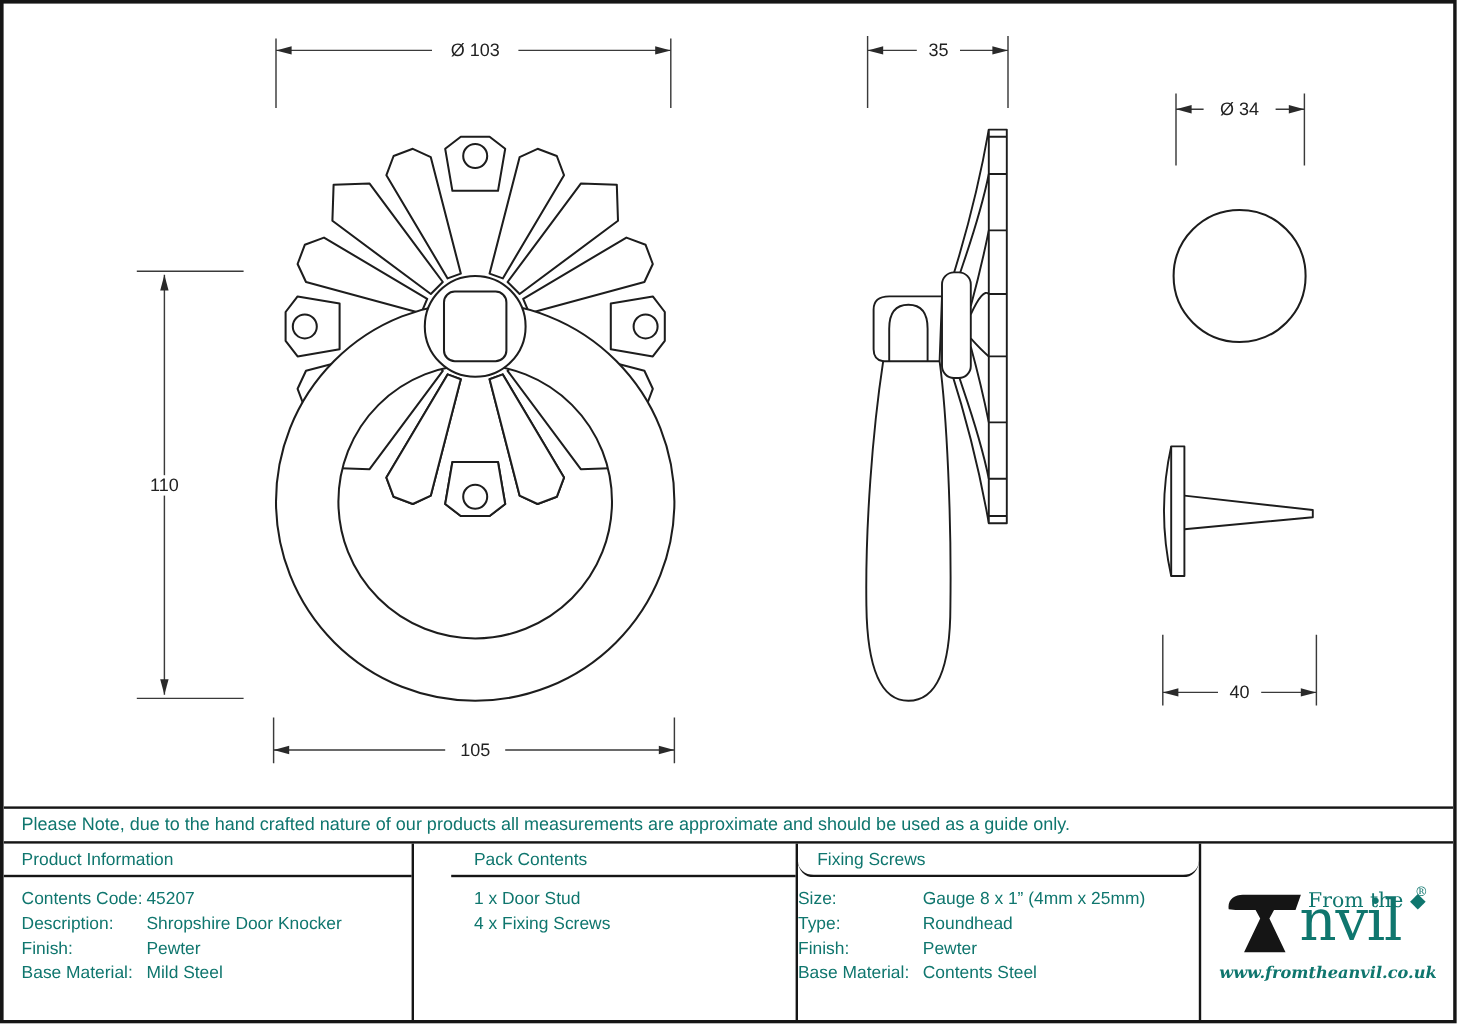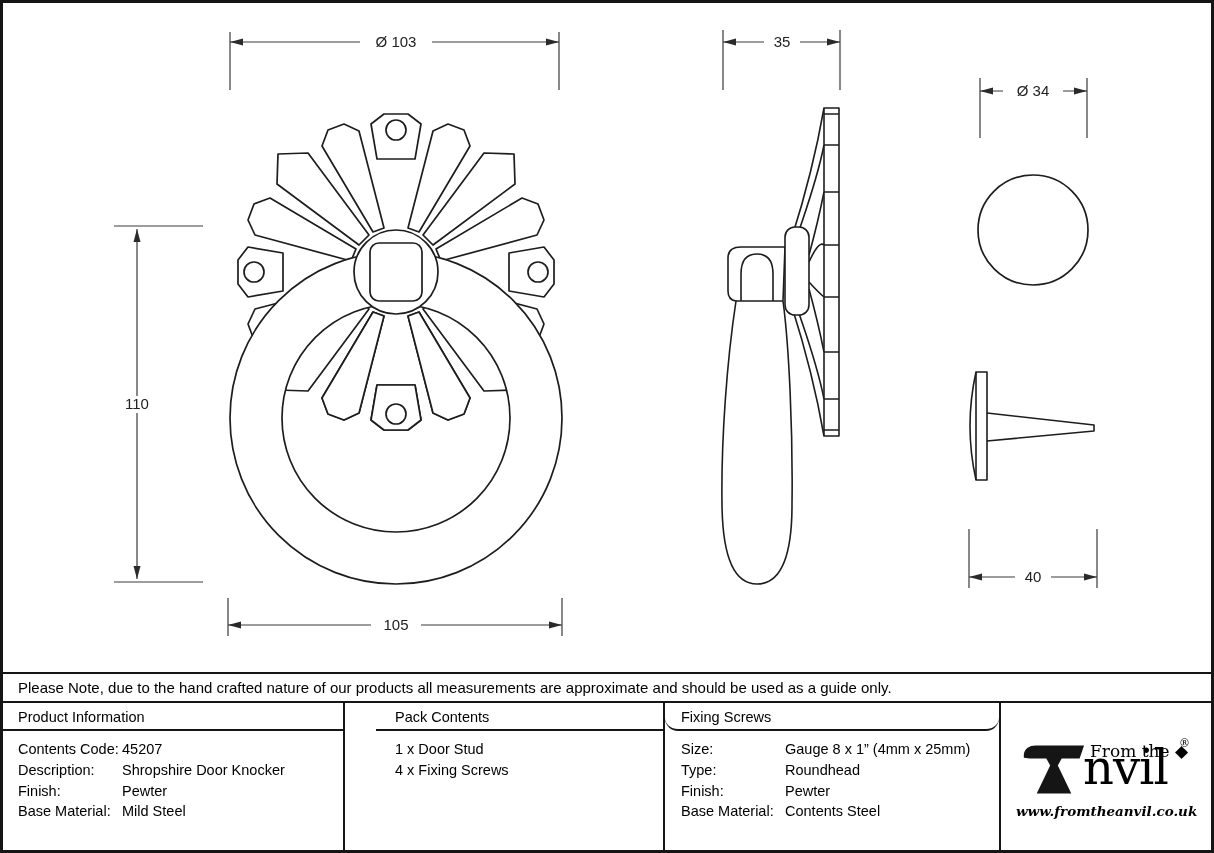--- a/index.html
+++ b/index.html
@@ -1,33 +1,33 @@
 <!DOCTYPE html>
 <html><head>
 <meta charset="utf-8">
 <style>
   html,body{margin:0;padding:0;background:#fff;}
   .sheet{position:relative;width:1214px;height:853px;box-sizing:border-box;border:3px solid #151515;
-         background:#fff;font-family:"Liberation Sans",sans-serif;color:#000000;overflow:hidden;}
+         background:#fff;font-family:"Liberation Sans",sans-serif;color:#0f766e;overflow:hidden;}
   .drawing{position:absolute;top:0;left:0;}
   .note{position:absolute;left:0;top:669px;width:1208px;height:31px;box-sizing:border-box;
         border-top:2px solid #151515;border-bottom:2px solid #151515;display:flex;align-items:center;
         padding-left:15px;font-size:15px;}
   .tablewrap{position:absolute;left:0;top:700px;width:1208px;height:147px;}
   .col{position:absolute;top:0;height:147px;box-sizing:border-box;}
   .col1{left:0;width:340px;}
   .col2{left:340px;width:320px;border-left:2px solid #151515;padding-left:31px;}
   .col3{left:660px;width:336px;border-left:2px solid #151515;}
   .col4{left:996px;width:212px;border-left:2px solid #151515;}
   .th{height:28px;box-sizing:border-box;border-bottom:2px solid #151515;padding:6px 0 0 15px;font-size:14.5px;}
   .col2 .th{padding-left:19px;}
   .col3 .th{padding-left:16px;border-radius:13px;}
   .tb{padding:8px 0 0 15px;font-size:14.5px;}
   .col2 .tb{padding-left:19px;}
-  .col3 .tb{padding-left:16px;}
+  .col3 .tb{padding-left:0;}
   .r{display:flex;line-height:20.8px;}
   .r .lab{width:104px;flex:none;}
   .li{line-height:20.8px;}
   .logo{position:relative;width:168px;height:104px;margin:26px auto 0 auto;}
   .anvil{position:absolute;left:0;top:10px;}
   .fromthe{position:absolute;left:68px;top:12px;font-family:"DejaVu Serif",serif;font-size:17px;white-space:nowrap;}
   .anvilname{position:absolute;left:61px;top:6px;font-family:"DejaVu Serif",serif;font-size:48px;line-height:64px;letter-spacing:-1px;}
   .reg{position:absolute;left:157px;top:8px;font-family:"DejaVu Serif",serif;font-size:11px;}
   .web{position:absolute;left:-6px;top:74px;width:180px;text-align:center;font-family:"DejaVu Serif",serif;
        font-style:italic;font-weight:bold;font-size:13.5px;white-space:nowrap;}

